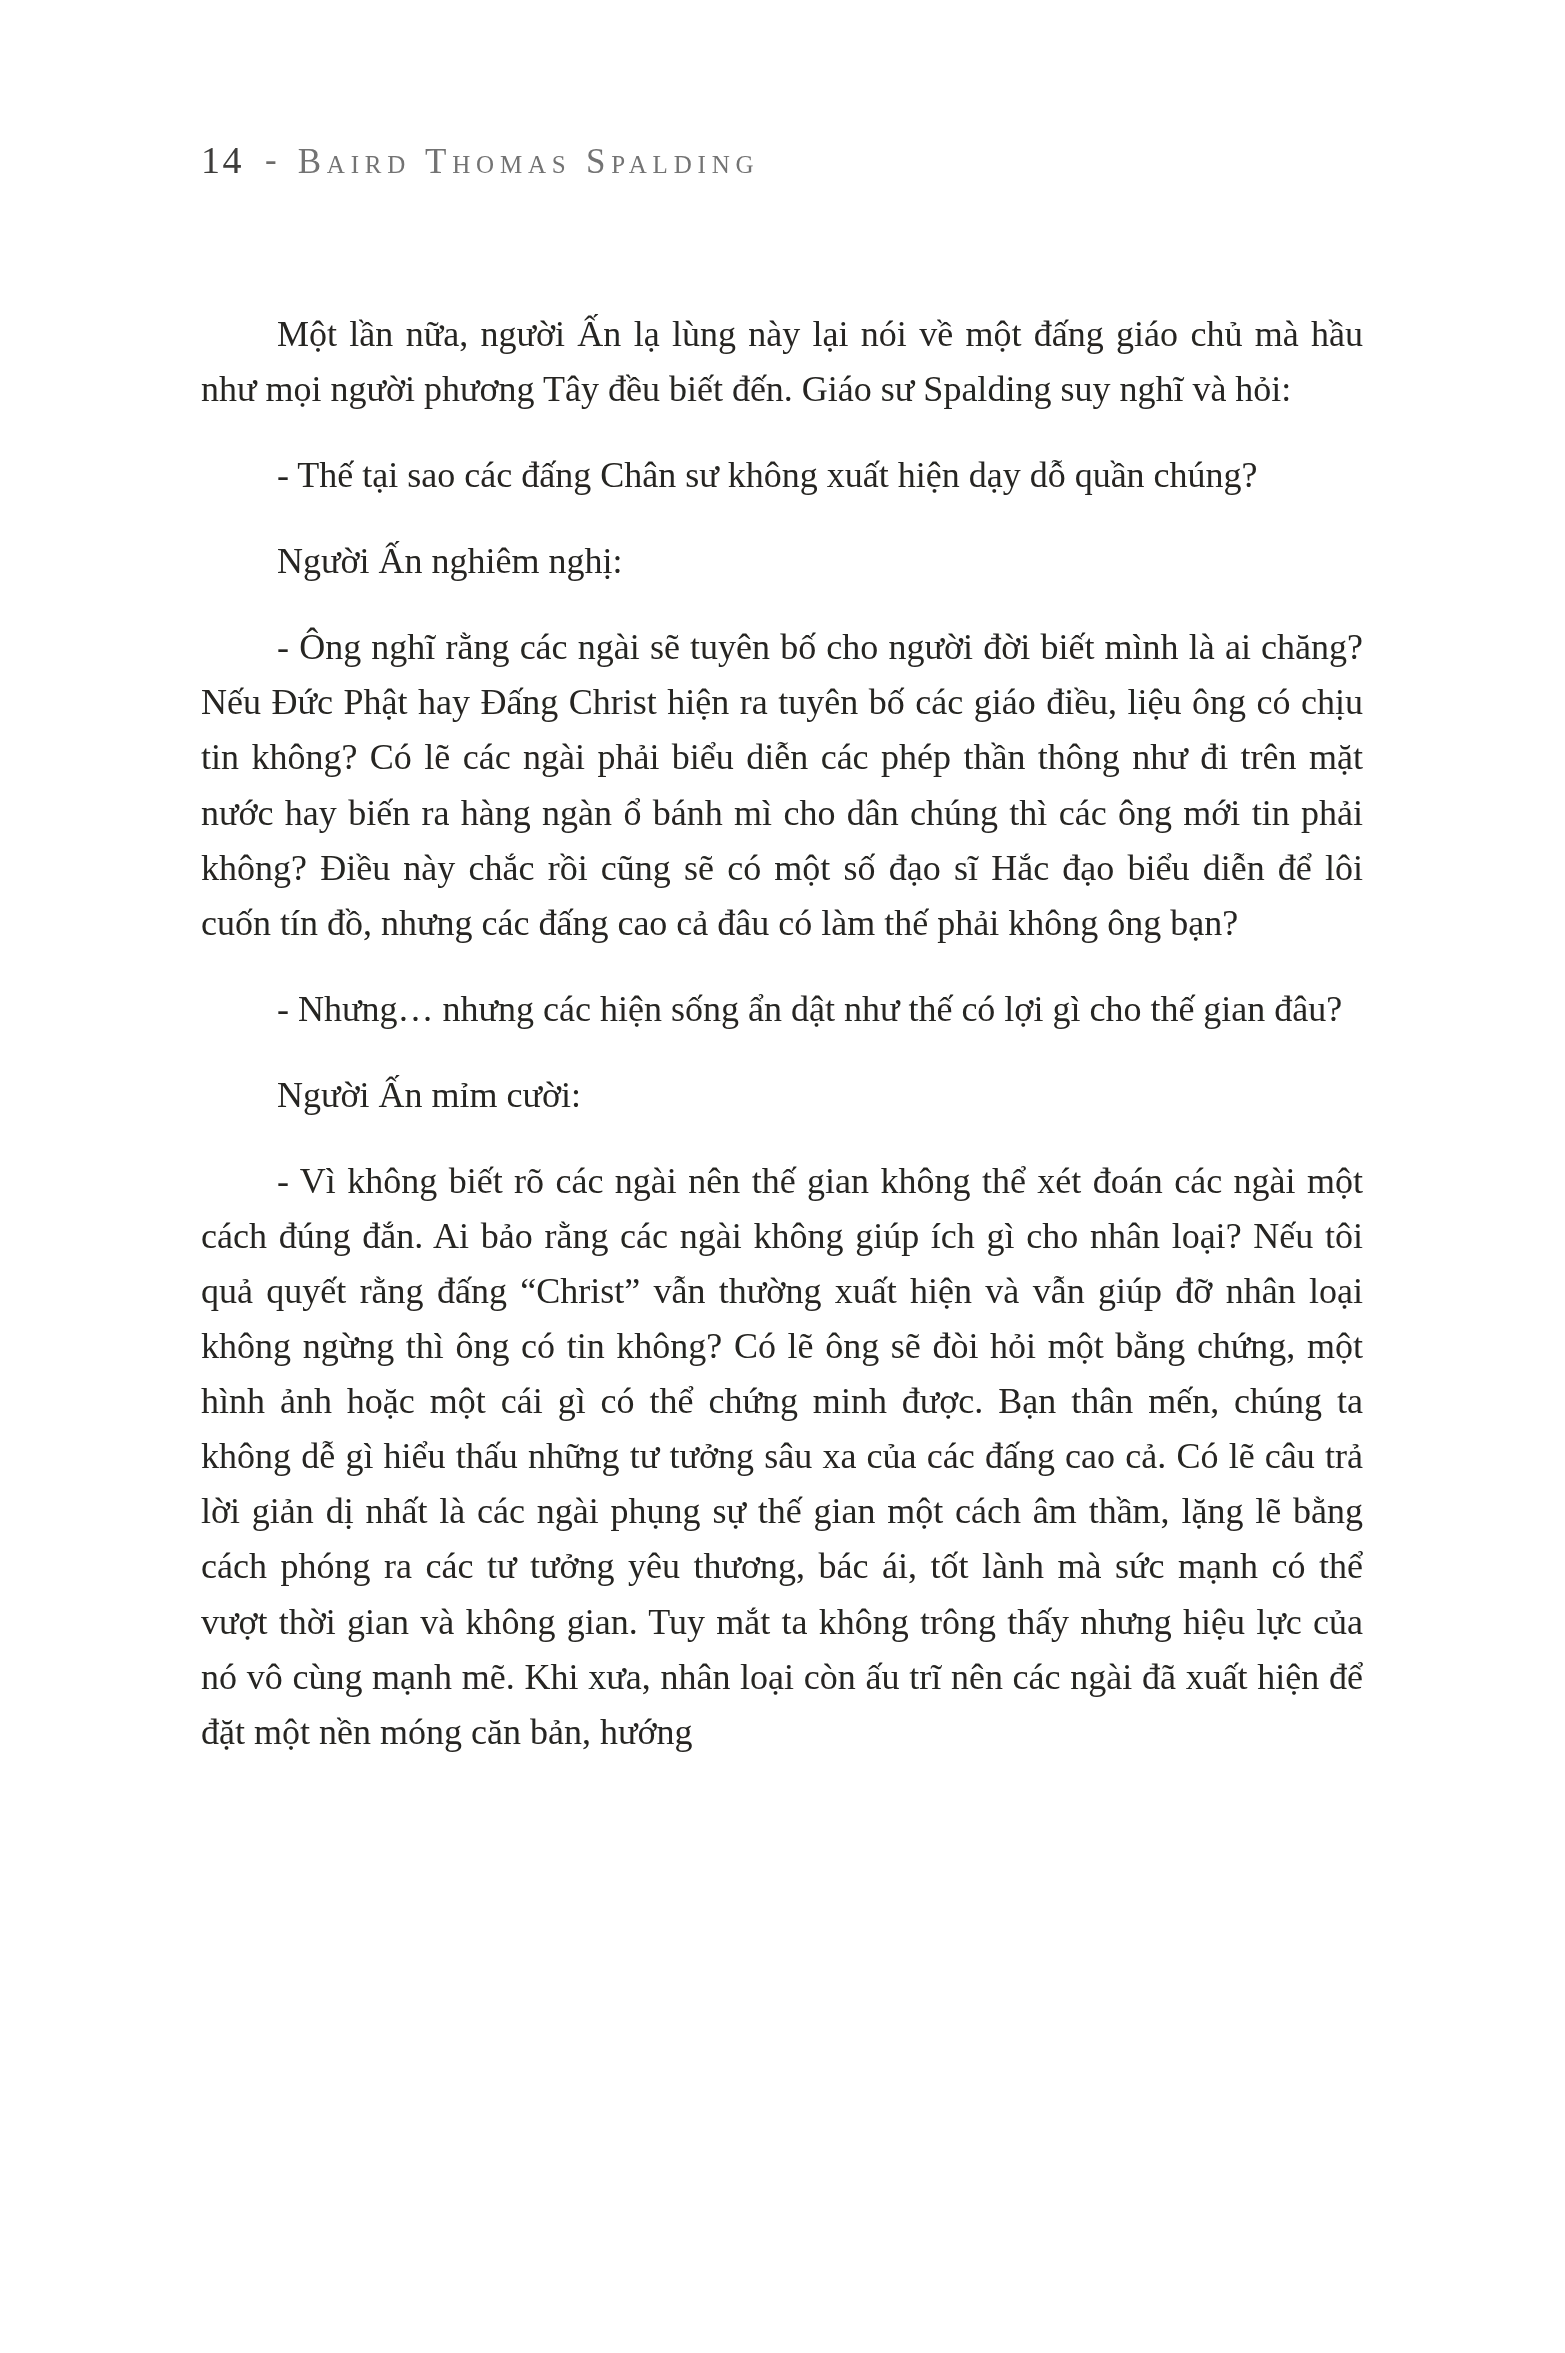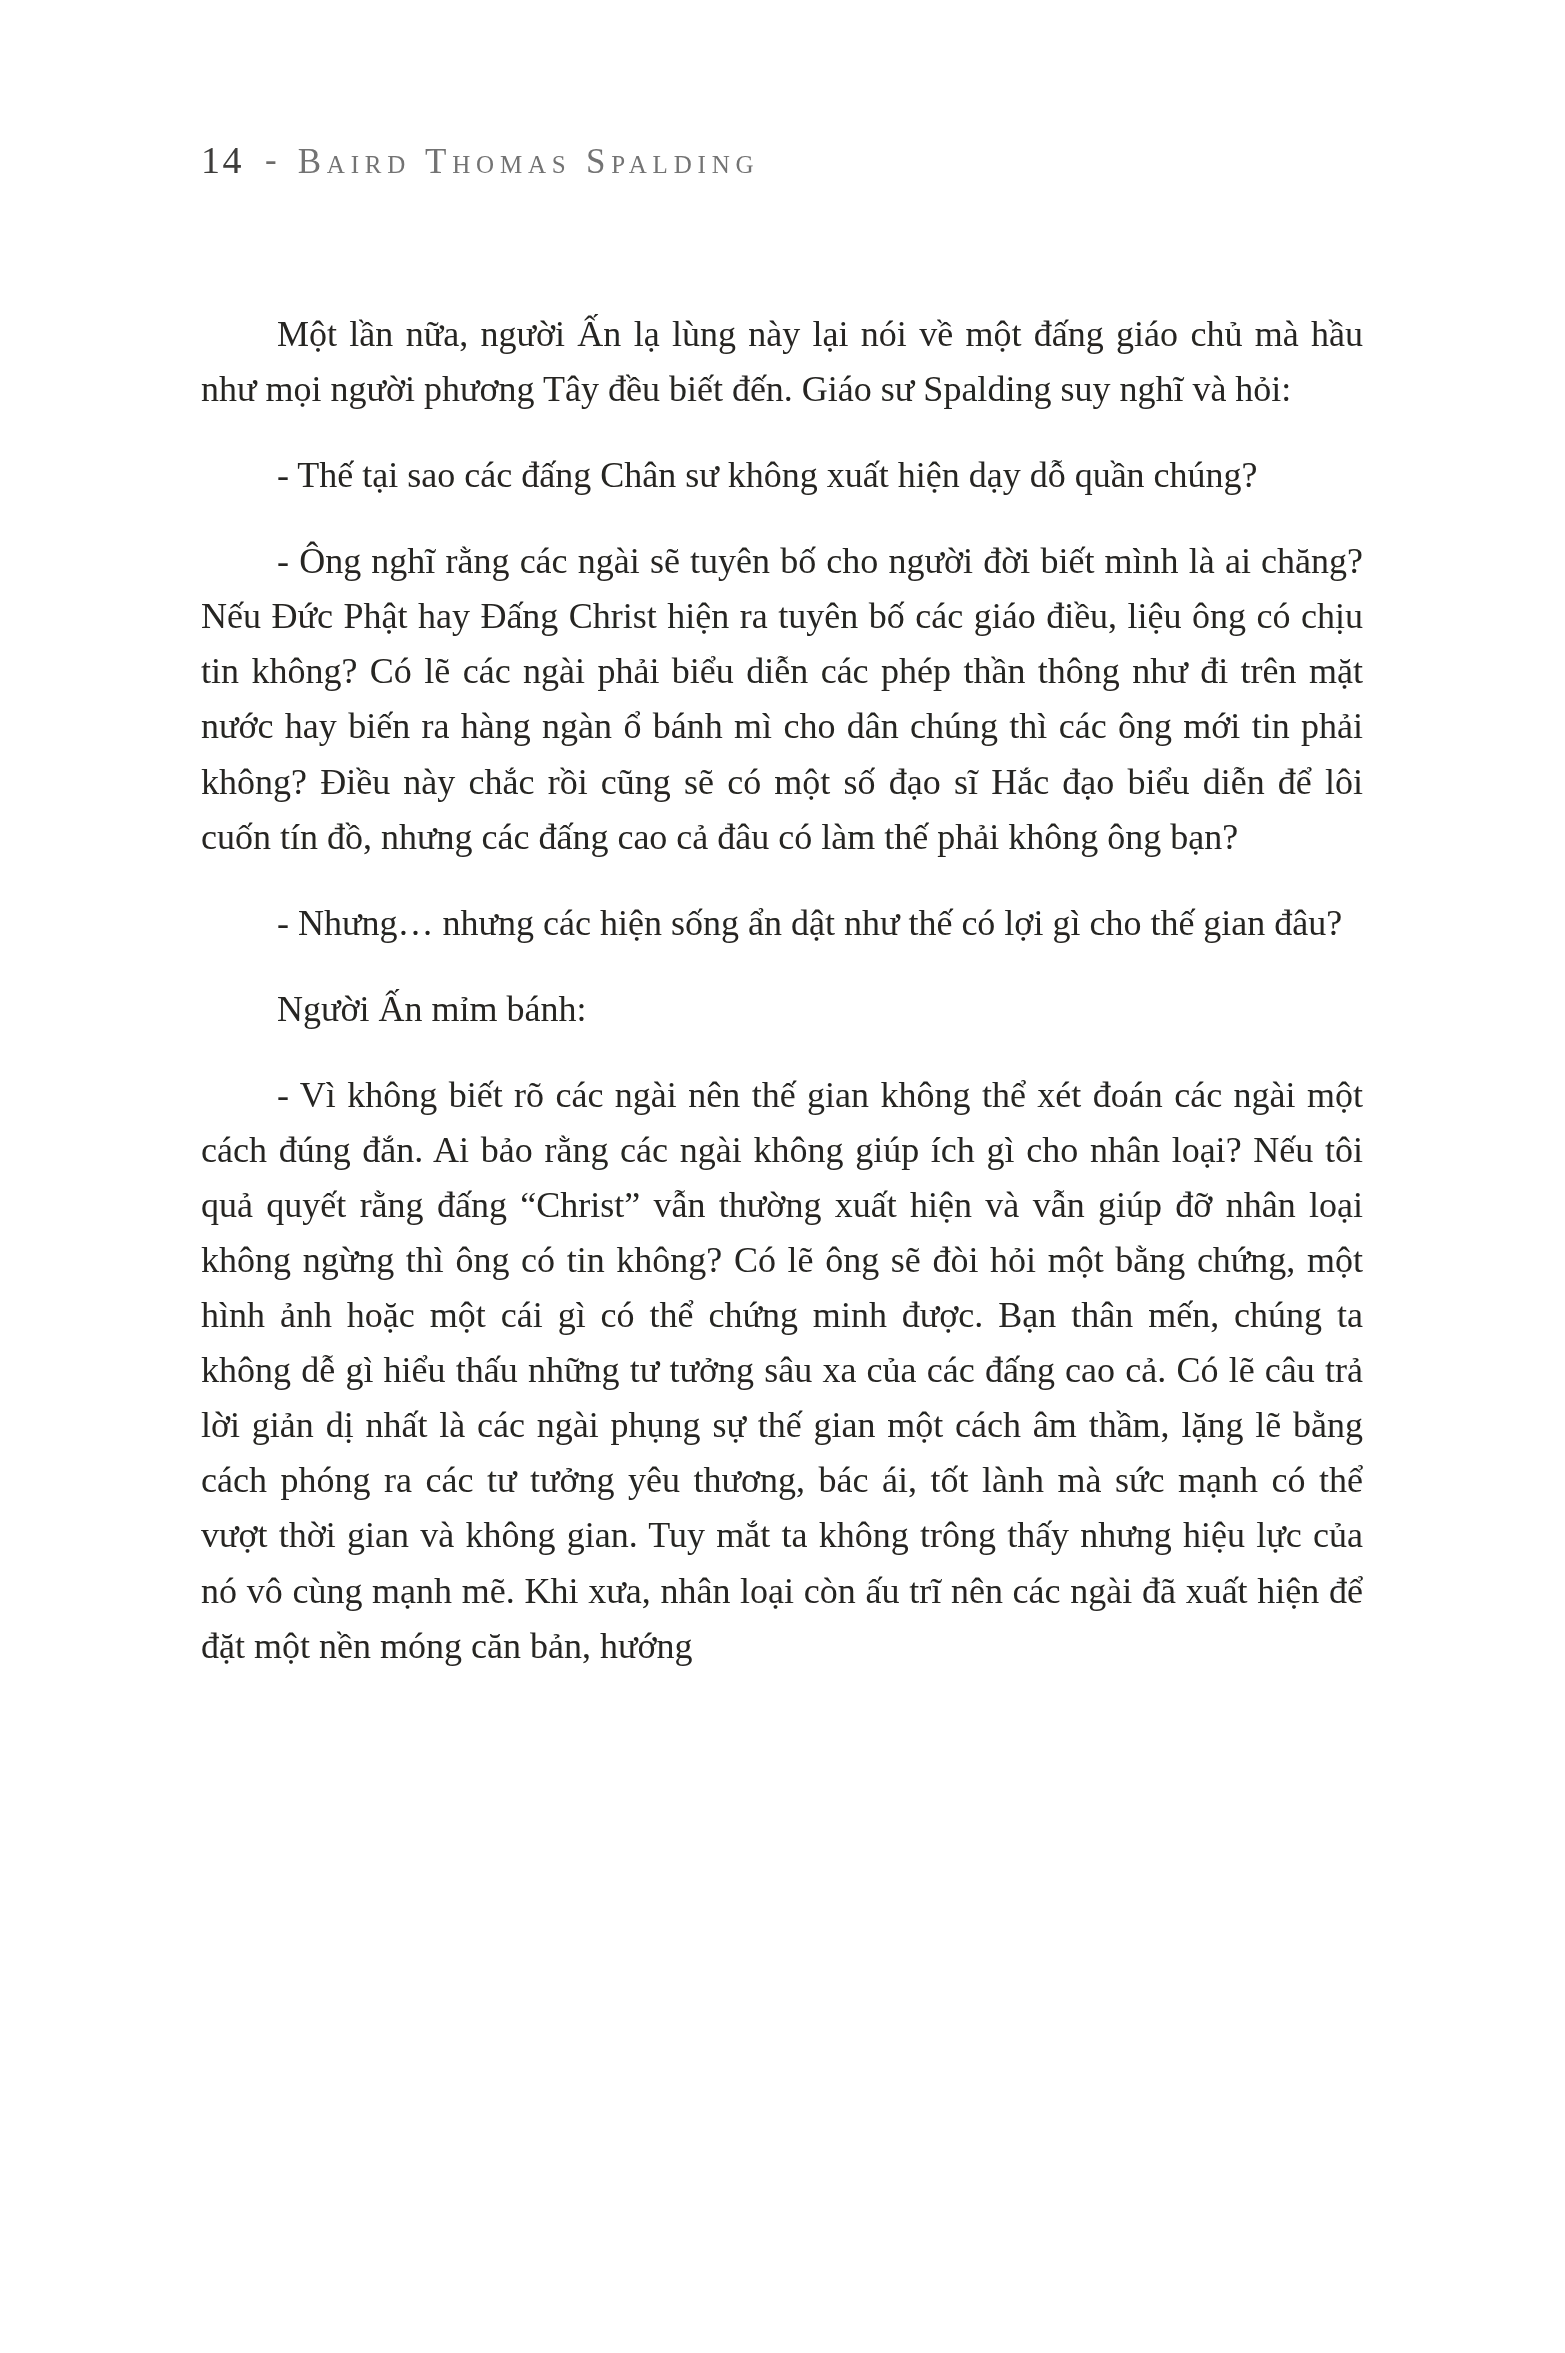--- a/index.html
+++ b/index.html
@@ -63,20 +63,21 @@
 
   <div class="page-header">
     <span class="page-number">14</span>
     <span class="header-sep">-</span>
     <span class="book-title">Baird Thomas Spalding</span>
   </div>
 
   <div class="body-text">
     <p>Một lần nữa, người Ấn lạ lùng này lại nói về một đấng giáo chủ mà hầu như mọi người phương Tây đều biết đến. Giáo sư Spalding suy nghĩ và hỏi:</p>
     <p>- Thế tại sao các đấng Chân sư không xuất hiện dạy dỗ quần chúng?</p>
+    <p>Người Ấn nghiêm nghị:</p>
     <p>- Ông nghĩ rằng các ngài sẽ tuyên bố cho người đời biết mình là ai chăng? Nếu Đức Phật hay Đấng Christ hiện ra tuyên bố các giáo điều, liệu ông có chịu tin không? Có lẽ các ngài phải biểu diễn các phép thần thông như đi trên mặt nước hay biến ra hàng ngàn ổ bánh mì cho dân chúng thì các ông mới tin phải không? Điều này chắc rồi cũng sẽ có một số đạo sĩ Hắc đạo biểu diễn để lôi cuốn tín đồ, nhưng các đấng cao cả đâu có làm thế phải không ông bạn?</p>
     <p>- Nhưng… nhưng các hiện sống ẩn dật như thế có lợi gì cho thế gian đâu?</p>
-    <p>Người Ấn mỉm bánh:</p>
+    <p>Người Ấn mỉm cười:</p>
     <p>- Vì không biết rõ các ngài nên thế gian không thể xét đoán các ngài một cách đúng đắn. Ai bảo rằng các ngài không giúp ích gì cho nhân loại? Nếu tôi quả quyết rằng đấng “Christ” vẫn thường xuất hiện và vẫn giúp đỡ nhân loại không ngừng thì ông có tin không? Có lẽ ông sẽ đòi hỏi một bằng chứng, một hình ảnh hoặc một cái gì có thể chứng minh được. Bạn thân mến, chúng ta không dễ gì hiểu thấu những tư tưởng sâu xa của các đấng cao cả. Có lẽ câu trả lời giản dị nhất là các ngài phụng sự thế gian một cách âm thầm, lặng lẽ bằng cách phóng ra các tư tưởng yêu thương, bác ái, tốt lành mà sức mạnh có thể vượt thời gian và không gian. Tuy mắt ta không trông thấy nhưng hiệu lực của nó vô cùng mạnh mẽ. Khi xưa, nhân loại còn ấu trĩ nên các ngài đã xuất hiện để đặt một nền móng căn bản, hướng</p>
   </div>
 
 </div>
 
 
 </body></html>

